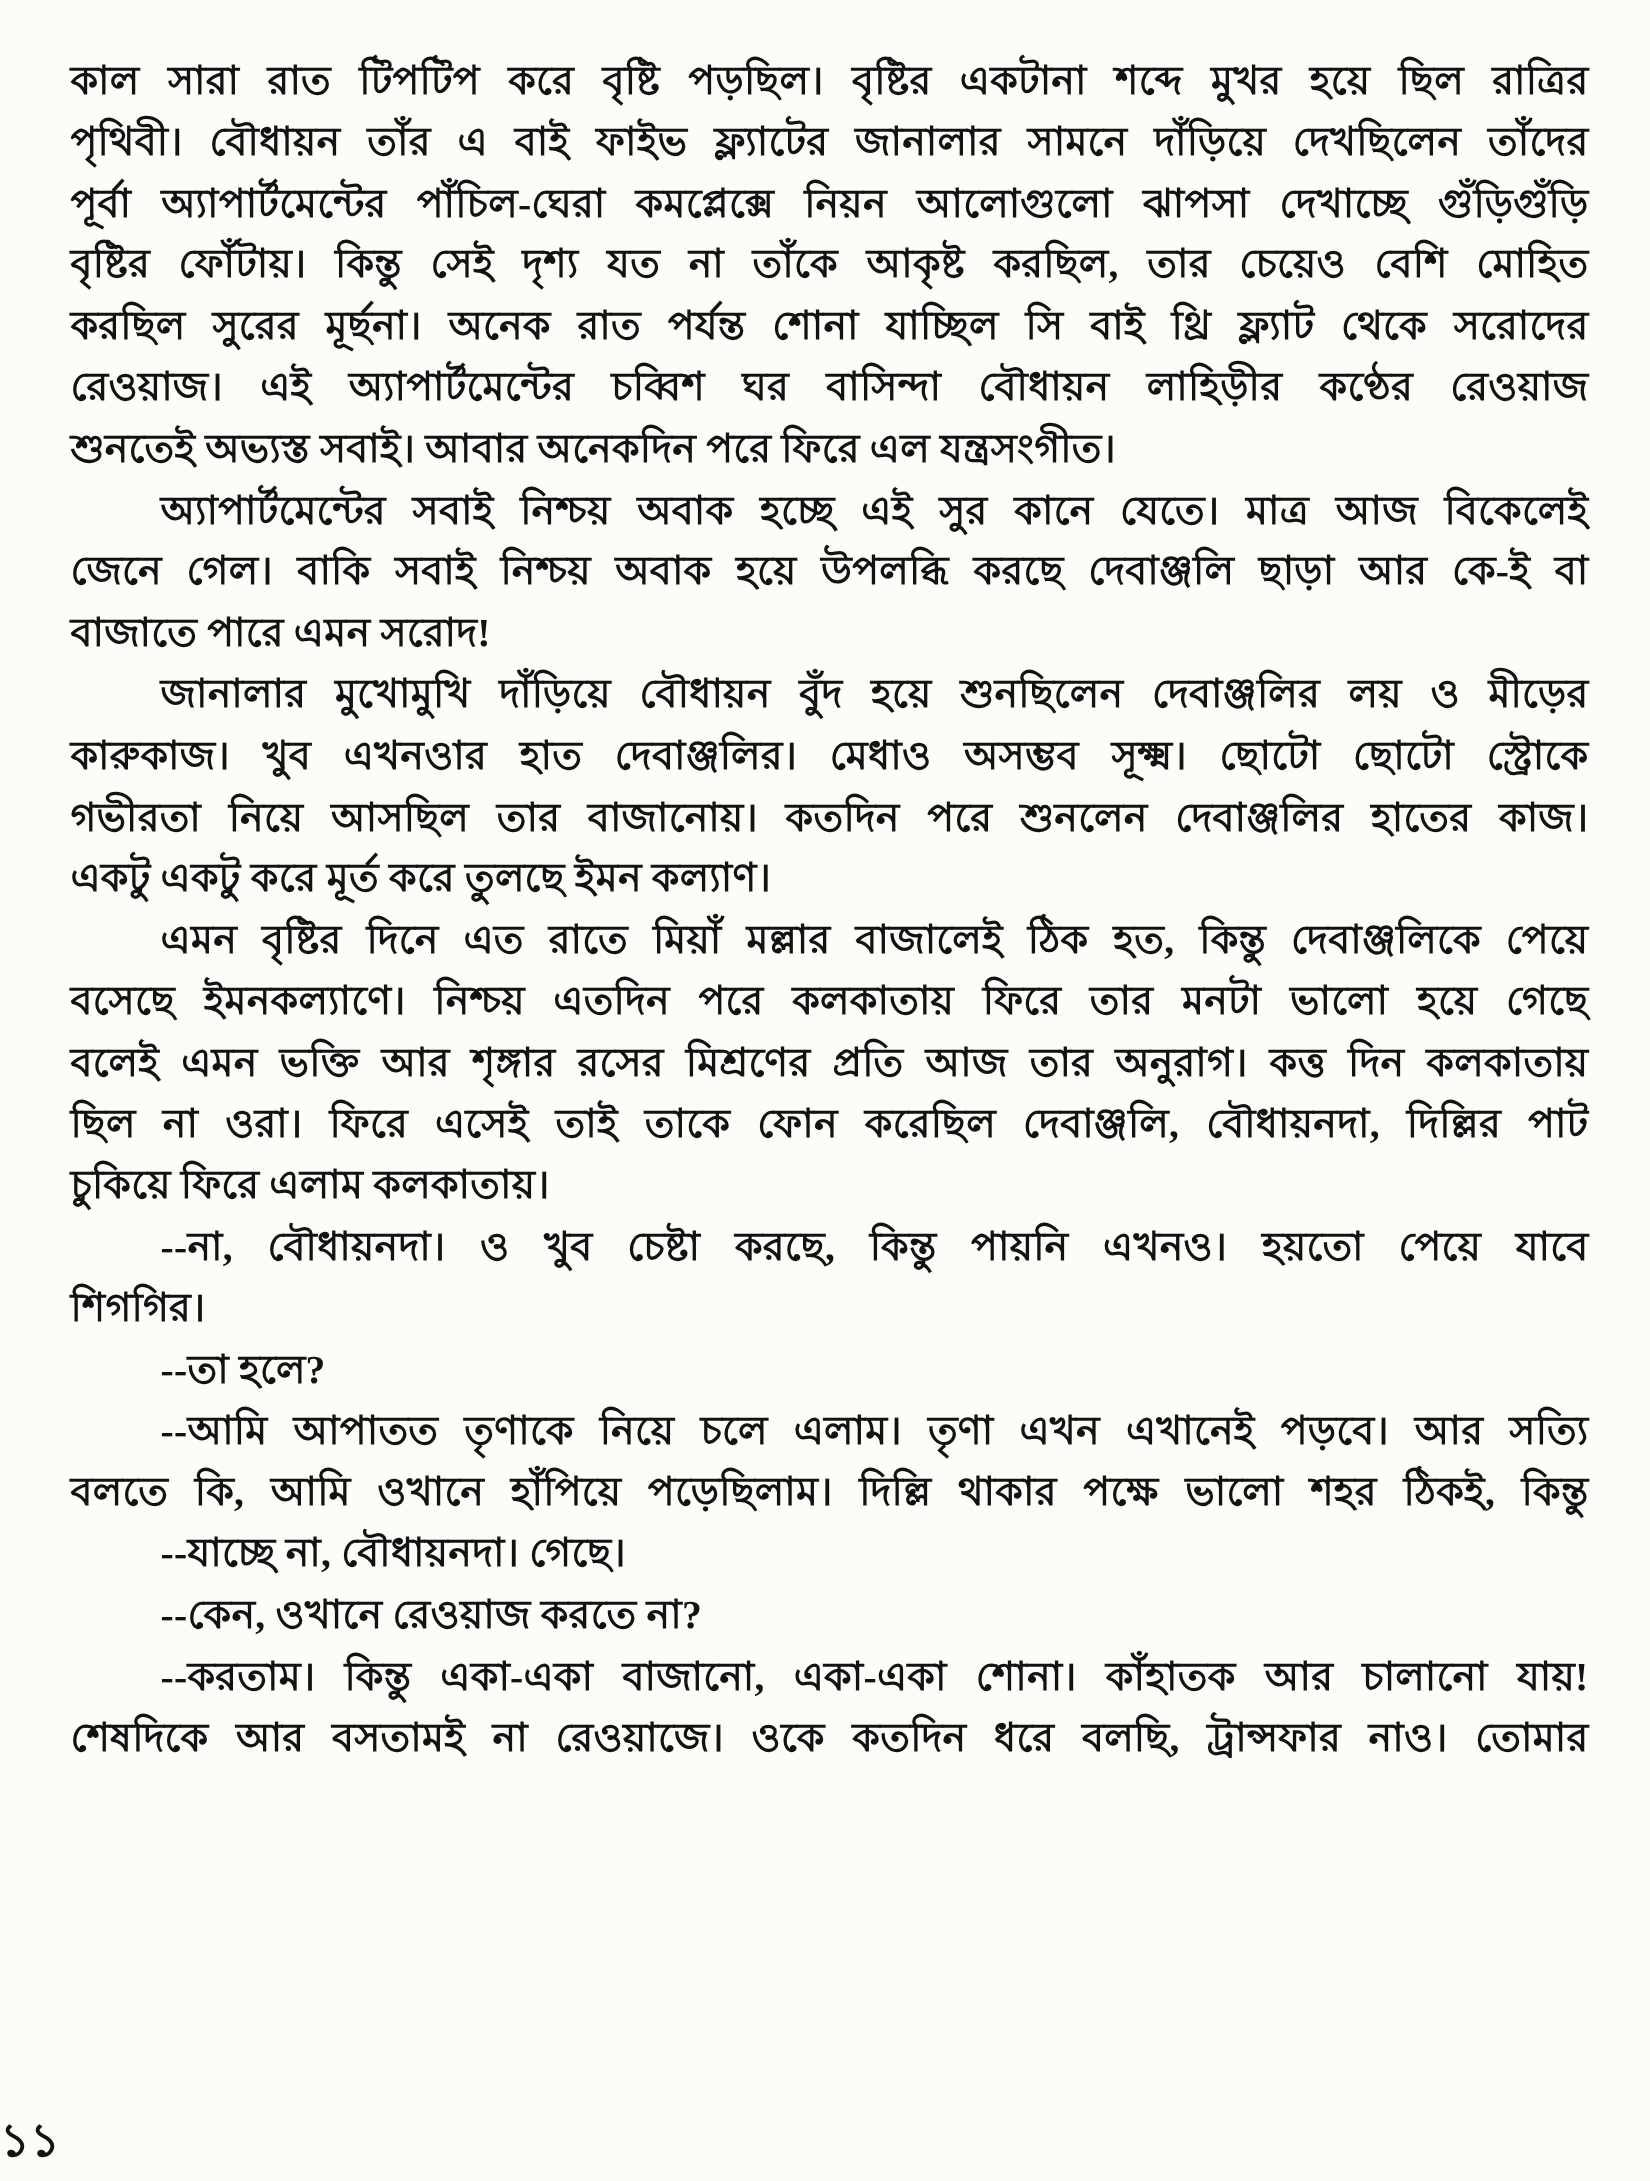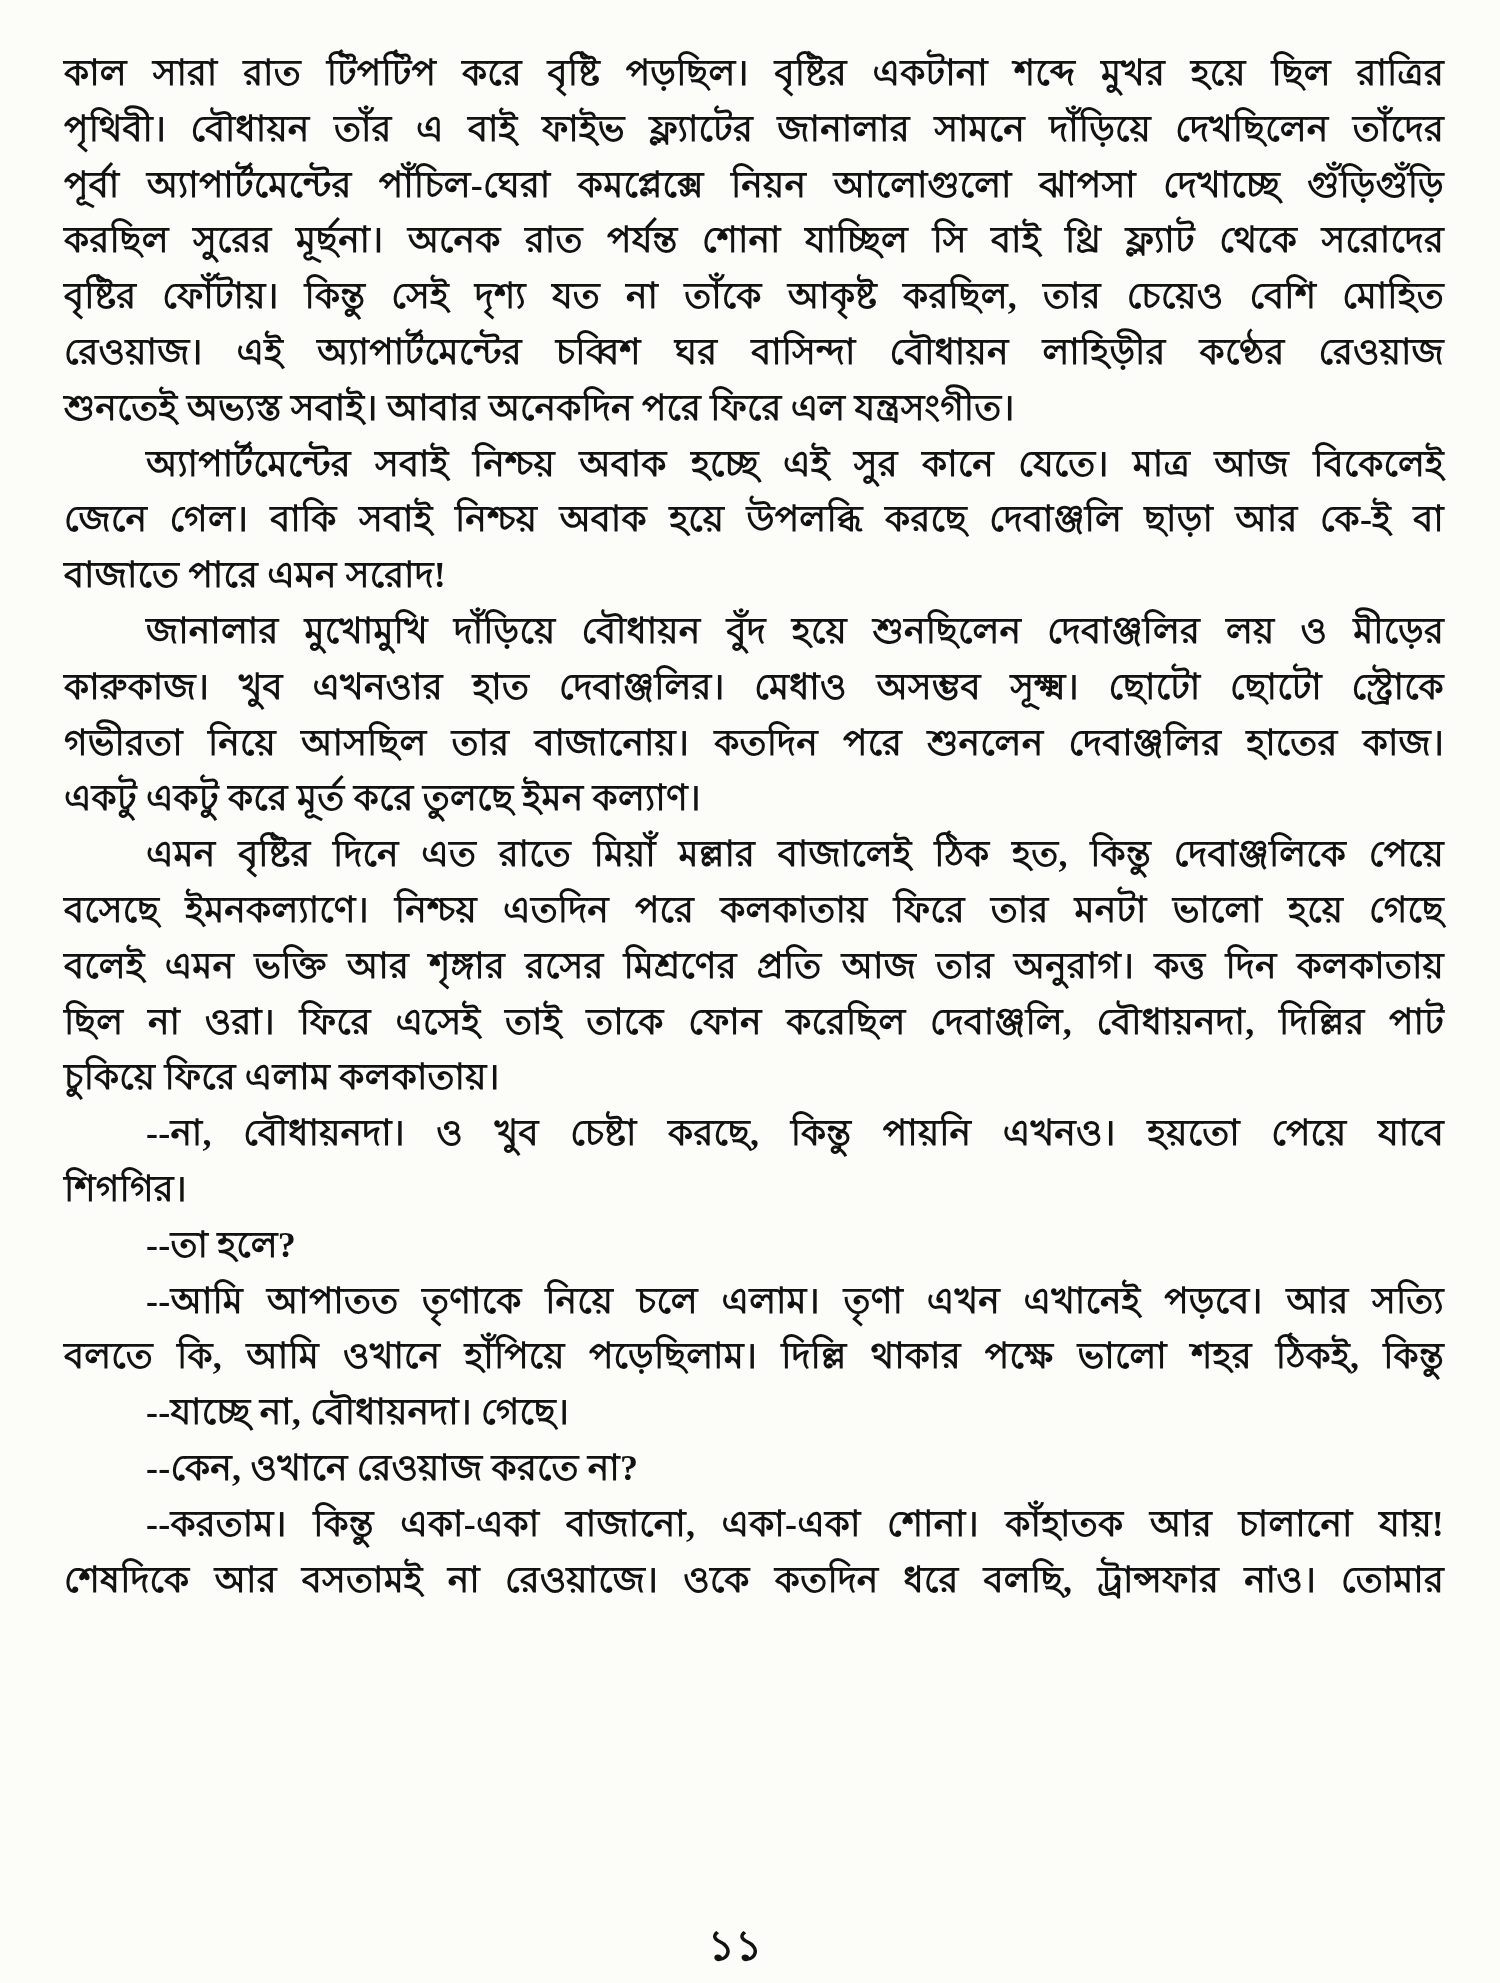--- a/index.html
+++ b/index.html
@@ -43,37 +43,37 @@
     -moz-text-align-last: left;
   }
   .line.indent {
     padding-left: 82px;
   }
   .page-number {
     position: absolute;
     top: 1893px;
     left: 0;
     width: 1470px;
-    text-align: center;
+    text-align: left;
     font-size: 42px;
     font-weight: 700;
     color: var(--fg);
     font-family: "Liberation Serif", "DejaVu Serif", serif;
   }
 </style>
 </head>
 <body>
 
 <div class="page">
   <div class="text-block">
       <div class="line">কাল সারা রাত টিপটিপ করে বৃষ্টি পড়ছিল। বৃষ্টির একটানা শব্দে মুখর হয়ে ছিল রাত্রির</div>
       <div class="line">পৃথিবী। বৌধায়ন তাঁর এ বাই ফাইভ ফ্ল্যাটের জানালার সামনে দাঁড়িয়ে দেখছিলেন তাঁদের</div>
       <div class="line">পূর্বা অ্যাপার্টমেন্টের পাঁচিল-ঘেরা কমপ্লেক্সে নিয়ন আলোগুলো ঝাপসা দেখাচ্ছে গুঁড়িগুঁড়ি</div>
+      <div class="line">বৃষ্টির ফোঁটায়। কিন্তু সেই দৃশ্য যত না তাঁকে আকৃষ্ট করছিল, তার চেয়েও বেশি মোহিত</div>
       <div class="line">করছিল সুরের মূর্ছনা। অনেক রাত পর্যন্ত শোনা যাচ্ছিল সি বাই থ্রি ফ্ল্যাট থেকে সরোদের</div>
-      <div class="line">বৃষ্টির ফোঁটায়। কিন্তু সেই দৃশ্য যত না তাঁকে আকৃষ্ট করছিল, তার চেয়েও বেশি মোহিত</div>
       <div class="line">রেওয়াজ। এই অ্যাপার্টমেন্টের চব্বিশ ঘর বাসিন্দা বৌধায়ন লাহিড়ীর  কণ্ঠের রেওয়াজ</div>
       <div class="line last">শুনতেই অভ্যস্ত সবাই। আবার অনেকদিন পরে ফিরে এল যন্ত্রসংগীত।</div>
       <div class="line indent">অ্যাপার্টমেন্টের সবাই নিশ্চয় অবাক হচ্ছে এই সুর কানে যেতে। মাত্র আজ বিকেলেই</div>
       <div class="line">জেনে গেল। বাকি সবাই নিশ্চয় অবাক হয়ে উপলব্ধি করছে দেবাঞ্জলি ছাড়া আর কে-ই বা</div>
       <div class="line last">বাজাতে পারে এমন সরোদ!</div>
       <div class="line indent">জানালার মুখোমুখি দাঁড়িয়ে বৌধায়ন বুঁদ হয়ে শুনছিলেন দেবাঞ্জলির লয় ও মীড়ের</div>
       <div class="line">কারুকাজ। খুব এখনওার হাত দেবাঞ্জলির। মেধাও অসম্ভব সূক্ষ্ম। ছোটো ছোটো স্ট্রোকে</div>
       <div class="line">গভীরতা নিয়ে আসছিল তার বাজানোয়। কতদিন পরে শুনলেন দেবাঞ্জলির হাতের কাজ।</div>
       <div class="line last">একটু একটু করে মূর্ত করে তুলছে ইমন কল্যাণ।</div>
       <div class="line indent">এমন বৃষ্টির দিনে এত রাতে মিয়াঁ মল্লার বাজালেই ঠিক হত, কিন্তু দেবাঞ্জলিকে পেয়ে</div>

